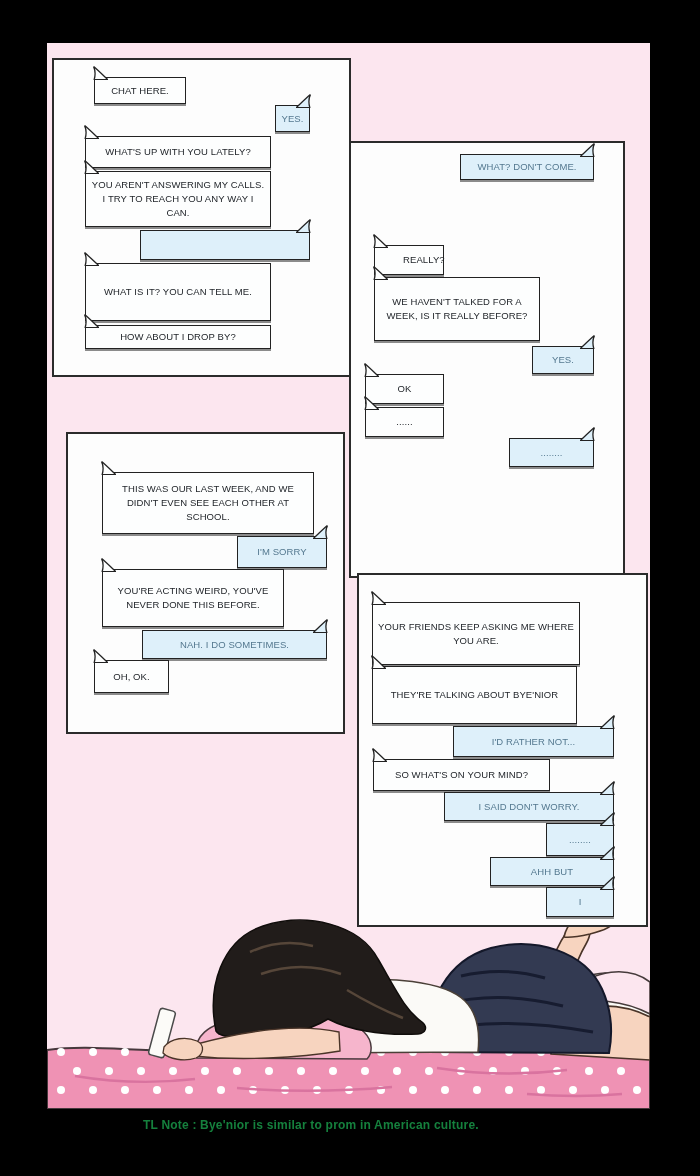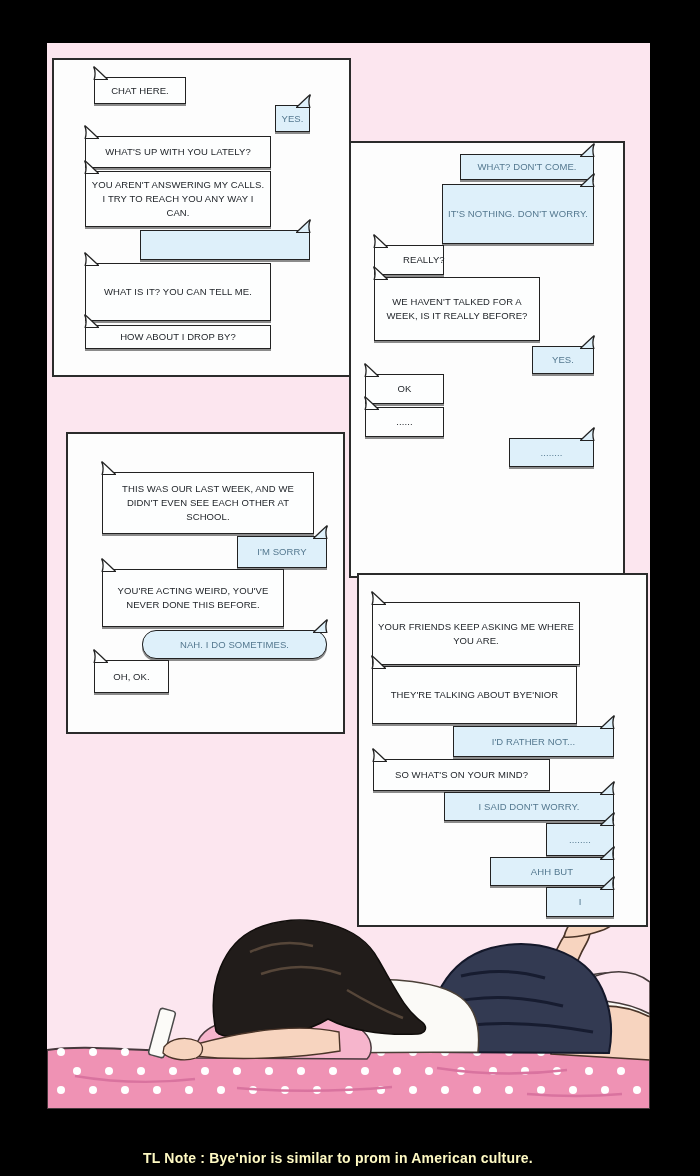--- a/index.html
+++ b/index.html
@@ -28,21 +28,21 @@
   .tail{position:absolute;top:-12.5px;width:15px;height:14px;pointer-events:none;}
   .bubble--left  .tail{left:-1.6px;}
   .bubble--right .tail{right:-1.6px;transform:scaleX(-1);}
   .tail path{stroke:var(--bubble-border,#222);stroke-width:1.3;}
   .bubble--left  .tail path{fill:var(--bubble-white,#fdfefe);}
   .bubble--right .tail path{fill:var(--bubble-blue,#def0fa);}
   .bubble-text{width:100%;}
   #illustration{position:absolute;left:47px;top:880px;width:603px;height:229px;}
   .tl-note{
     position:absolute;left:143px;top:1118px;
-    font-weight:bold;font-size:14px;color:#fef9c3;letter-spacing:.2px;white-space:nowrap;margin-top:32px;
+    font-weight:bold;font-size:12px;color:#15803d;letter-spacing:.2px;white-space:nowrap;
   }
 </style>
 </head>
 <body>
 
 <div class="stage">
   <div class="pink-area"></div>
 
   <div id="panels">
       <section class="panel" style="left: 52px; top: 58px; width: 299px; height: 319px; z-index: 2;">
@@ -104,28 +104,20 @@
       </section>
       <section class="panel" style="left: 349px; top: 117px; width: 276px; height: 437px; z-index: 1; margin-top: 24px;">
         <div class="bubble bubble--right" style="left: 109px; top: 11px; width: 134px; height: 26px;">
     <span class="tail">
       <svg viewBox="0 0 15 14" width="15" height="14">
         <path d="M1.2,13.6 C2.6,8.5 2.2,4 0.6,0.6 C5.4,4.6 10.4,9.6 14.6,13.6 Z"></path>
       </svg>
     </span>
     <span class="bubble-text">WHAT? DON'T COME.</span>
   </div>
-        <div class="bubble bubble--right" style="left: 91px; top: 41px; width: 152px; height: 60px;">
-    <span class="tail">
-      <svg viewBox="0 0 15 14" width="15" height="14">
-        <path d="M1.2,13.6 C2.6,8.5 2.2,4 0.6,0.6 C5.4,4.6 10.4,9.6 14.6,13.6 Z"></path>
-      </svg>
-    </span>
-    <span class="bubble-text">IT'S NOTHING. DON'T WORRY.</span>
-  </div>
         <div class="bubble bubble--left" style="left: 23px; top: 102px; width: 70px; height: 30px; padding-left: 28px;">
     <span class="tail">
       <svg viewBox="0 0 15 14" width="15" height="14">
         <path d="M1.2,13.6 C2.6,8.5 2.2,4 0.6,0.6 C5.4,4.6 10.4,9.6 14.6,13.6 Z"></path>
       </svg>
     </span>
     <span class="bubble-text">REALLY?</span>
   </div>
         <div class="bubble bubble--left" style="left: 23px; top: 134px; width: 166px; height: 64px;">
     <span class="tail">
@@ -186,21 +178,21 @@
     <span class="bubble-text">I'M SORRY</span>
   </div>
         <div class="bubble bubble--left" style="left: 34px; top: 135px; width: 182px; height: 58px;">
     <span class="tail">
       <svg viewBox="0 0 15 14" width="15" height="14">
         <path d="M1.2,13.6 C2.6,8.5 2.2,4 0.6,0.6 C5.4,4.6 10.4,9.6 14.6,13.6 Z"></path>
       </svg>
     </span>
     <span class="bubble-text">YOU'RE ACTING WEIRD, YOU'VE NEVER DONE THIS BEFORE.</span>
   </div>
-        <div class="bubble bubble--right" style="left: 74px; top: 196px; width: 185px; height: 29px; border-radius: 14px;">
+        <div class="bubble bubble--right" style="left: 74px; top: 196px; width: 185px; height: 29px;">
     <span class="tail">
       <svg viewBox="0 0 15 14" width="15" height="14">
         <path d="M1.2,13.6 C2.6,8.5 2.2,4 0.6,0.6 C5.4,4.6 10.4,9.6 14.6,13.6 Z"></path>
       </svg>
     </span>
     <span class="bubble-text">NAH. I DO SOMETIMES.</span>
   </div>
         <div class="bubble bubble--left" style="left: 26px; top: 226px; width: 75px; height: 33px;">
     <span class="tail">
       <svg viewBox="0 0 15 14" width="15" height="14">

